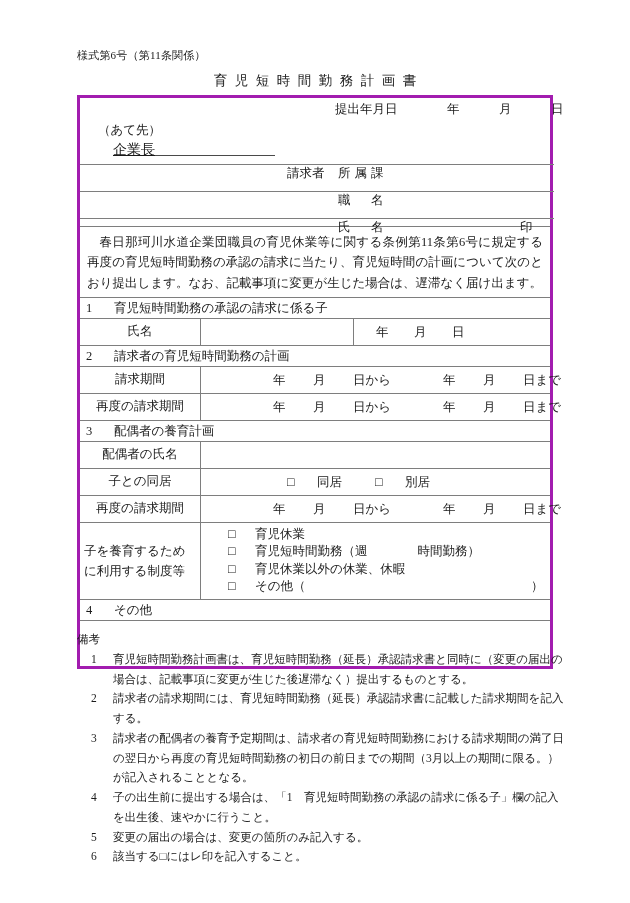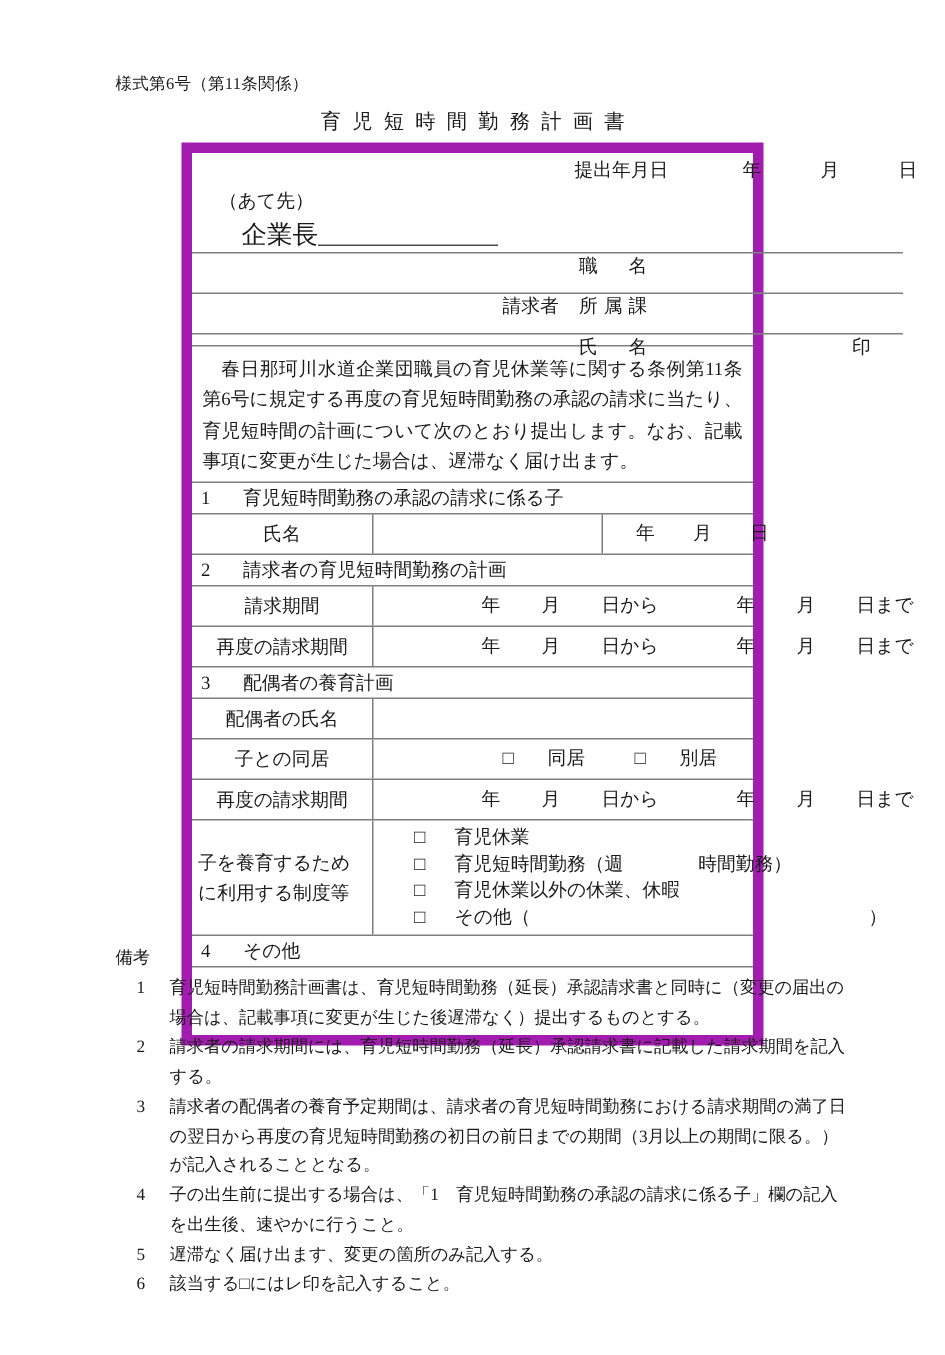--- a/index.html
+++ b/index.html
@@ -41,24 +41,23 @@
     letter-spacing: 7.5px;
     text-indent: 7.5px;
     white-space: nowrap;
   }
 
   
   .frame {
     position: absolute;
     left: 77px;
     top: 95px;
-    width: 388px;
-    border: 7px solid #a21caf;
+    width: 476px;
+    border: 3px solid #a21caf;
     box-sizing: border-box;
-    margin-left: 44px;
   }
 
   
   .topblock {
     position: relative;
     height: 128px;
   }
   .submit-date {
     position: absolute;
     left: 0; top: 3px;
@@ -75,22 +74,23 @@
     position: absolute;
     left: 18px;
     top: 24px;
     font-size: 12.5px;
     white-space: nowrap;
   }
   .company {
     position: absolute;
     left: 33px;
     top: 43px;
-    font-size: 17px;
-    white-space: nowrap;
+    font-size: 14px;
+    white-space: nowrap;
+    text-decoration: underline;
   }
   .company .rule {
     display: inline-block;
     width: 120px;
     border-bottom: 1px solid #4a4a4a;
     vertical-align: -2px;
   }
 
   .claimant {
     position: absolute;
@@ -237,25 +237,25 @@
       </div>
 
       <div class="addressee">（あて先）</div>
 
       <div class="company">
         <span>企業長</span><span class="rule"></span>
       </div>
 
       <div class="claimant">
         <div class="row">
-          <span class="v">職　名</span>
-        </div>
-        <div class="row">
           <span class="k">請求者</span>
           <span class="v">所属課</span>
+        </div>
+        <div class="row">
+          <span class="v">職　名</span>
         </div>
         <div class="row">
           <span class="v">氏　名</span>
           <span class="seal">印</span>
         </div>
       </div>
     </div>
 
     <div class="statement">春日那珂川水道企業団職員の育児休業等に関する条例第11条第6号に規定する再度の育児短時間勤務の承認の請求に当たり、育児短時間の計画について次のとおり提出します。なお、記載事項に変更が生じた場合は、遅滞なく届け出ます。</div>
 
@@ -373,21 +373,21 @@
     <div class="note">
       <span class="idx">3</span>
       <span class="body">請求者の配偶者の養育予定期間は、請求者の育児短時間勤務における請求期間の満了日の翌日から再度の育児短時間勤務の初日の前日までの期間（3月以上の期間に限る。）が記入されることとなる。</span>
     </div>
     <div class="note">
       <span class="idx">4</span>
       <span class="body">子の出生前に提出する場合は、「1　育児短時間勤務の承認の請求に係る子」欄の記入を出生後、速やかに行うこと。</span>
     </div>
     <div class="note">
       <span class="idx">5</span>
-      <span class="body">遅滞なく届け出ます、変更の箇所のみ記入する。</span>
+      <span class="body">変更の届出の場合は、変更の箇所のみ記入する。</span>
     </div>
     <div class="note">
       <span class="idx">6</span>
       <span class="body">該当する□にはレ印を記入すること。</span>
     </div>
   </div>
 
 </div>
 
 </body></html>

